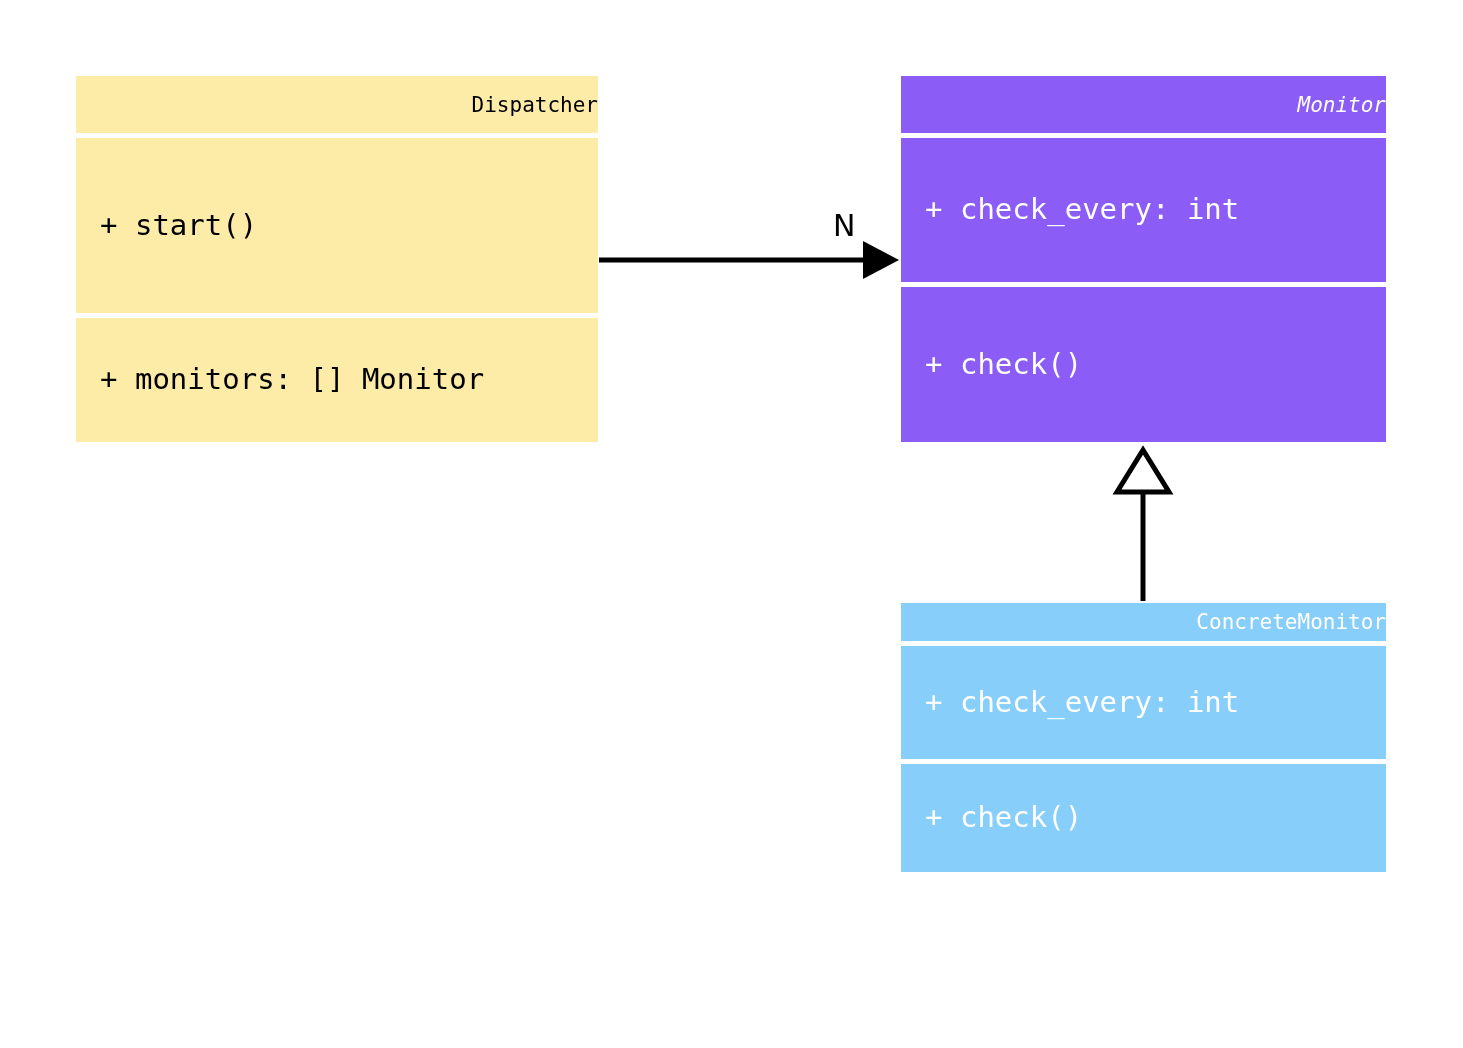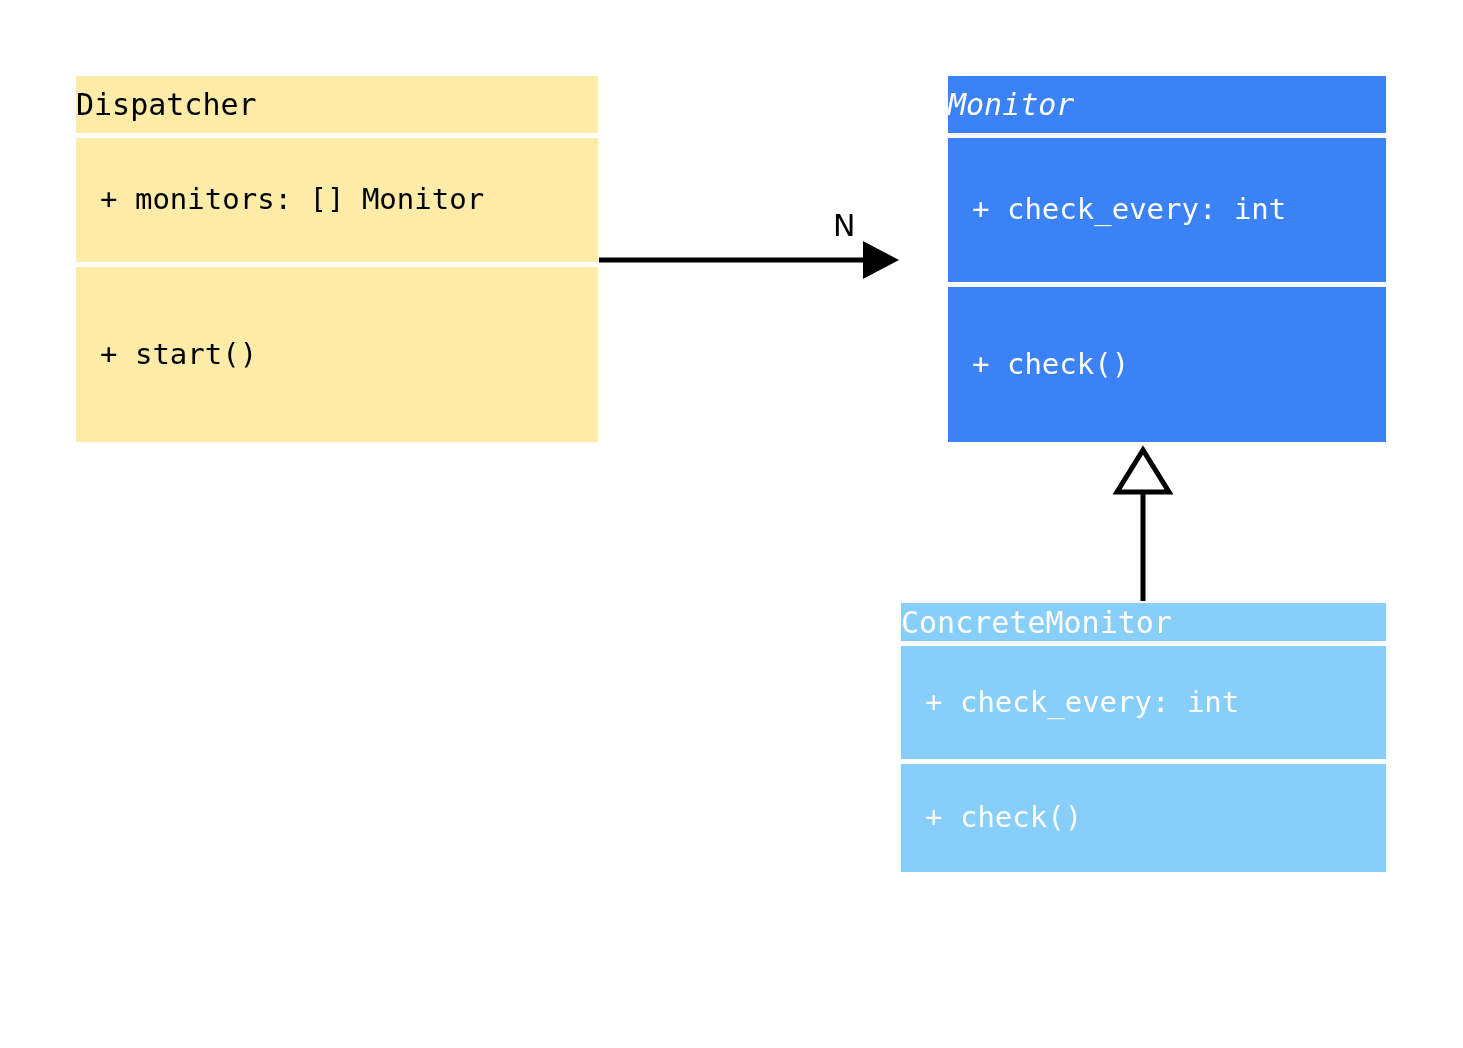--- a/index.html
+++ b/index.html
@@ -33,22 +33,22 @@
   }
 
   .uml-compartment {
     box-sizing: border-box;
     display: flex;
     align-items: center;
     overflow: hidden;
   }
 
   .uml-header {
-    justify-content: flex-start;
-    font-size: 30px;
+    justify-content: flex-end;
+    font-size: 21px;
     letter-spacing: 0px;
     white-space: pre;
   }
 
   .uml-members {
     align-items: center;
     padding-left: 24px;
     font-size: 29px;
     line-height: 1.17;
     white-space: pre;
@@ -62,23 +62,22 @@
   }
 
   
   .theme-dispatcher .uml-compartment {
     background: #fdeca8;
     color: #000000;
   }
 
   
   .theme-monitor .uml-compartment {
-    background: #3b82f6;
+    background: #8b5cf6;
     color: #ffffff;
-    margin-left: 47px;
   }
   .abstract-name {
     font-style: italic;
   }
 
   
   .theme-concrete .uml-compartment {
     background: #87cefb;
     color: #ffffff;
   }
@@ -120,30 +119,30 @@
 </style>
 </head>
 <body>
 
 <div id="diagram-canvas">
 
   <div class="uml-class theme-dispatcher" style="left:76px; top:76px; width:522px; height:366px;">
     <div class="uml-compartment uml-header" style="height:57px;">
       <span>Dispatcher</span>
     </div>
-    <div class="uml-compartment uml-members" style="height:124px; margin-top:5px;">
-      <div class="member-list">
-        <div class="member-line">+ monitors: [] Monitor</div>
-      </div>
-    </div>
     <div class="uml-compartment uml-members" style="height:175px; margin-top:5px;">
       <div class="member-list">
         <div class="member-line">+ run()</div>
         <div class="member-line">+ start()</div>
         <div class="member-line">+ stop()</div>
+      </div>
+    </div>
+    <div class="uml-compartment uml-members" style="height:124px; margin-top:5px;">
+      <div class="member-list">
+        <div class="member-line">+ monitors: [] Monitor</div>
       </div>
     </div>
   </div>
 
   <div class="uml-class theme-monitor" style="left:901px; top:76px; width:485px; height:366px;">
     <div class="uml-compartment uml-header" style="height:57px;">
       <span class="abstract-name">Monitor</span>
     </div>
     <div class="uml-compartment uml-members" style="height:144px; margin-top:5px;">
       <div class="member-list">

